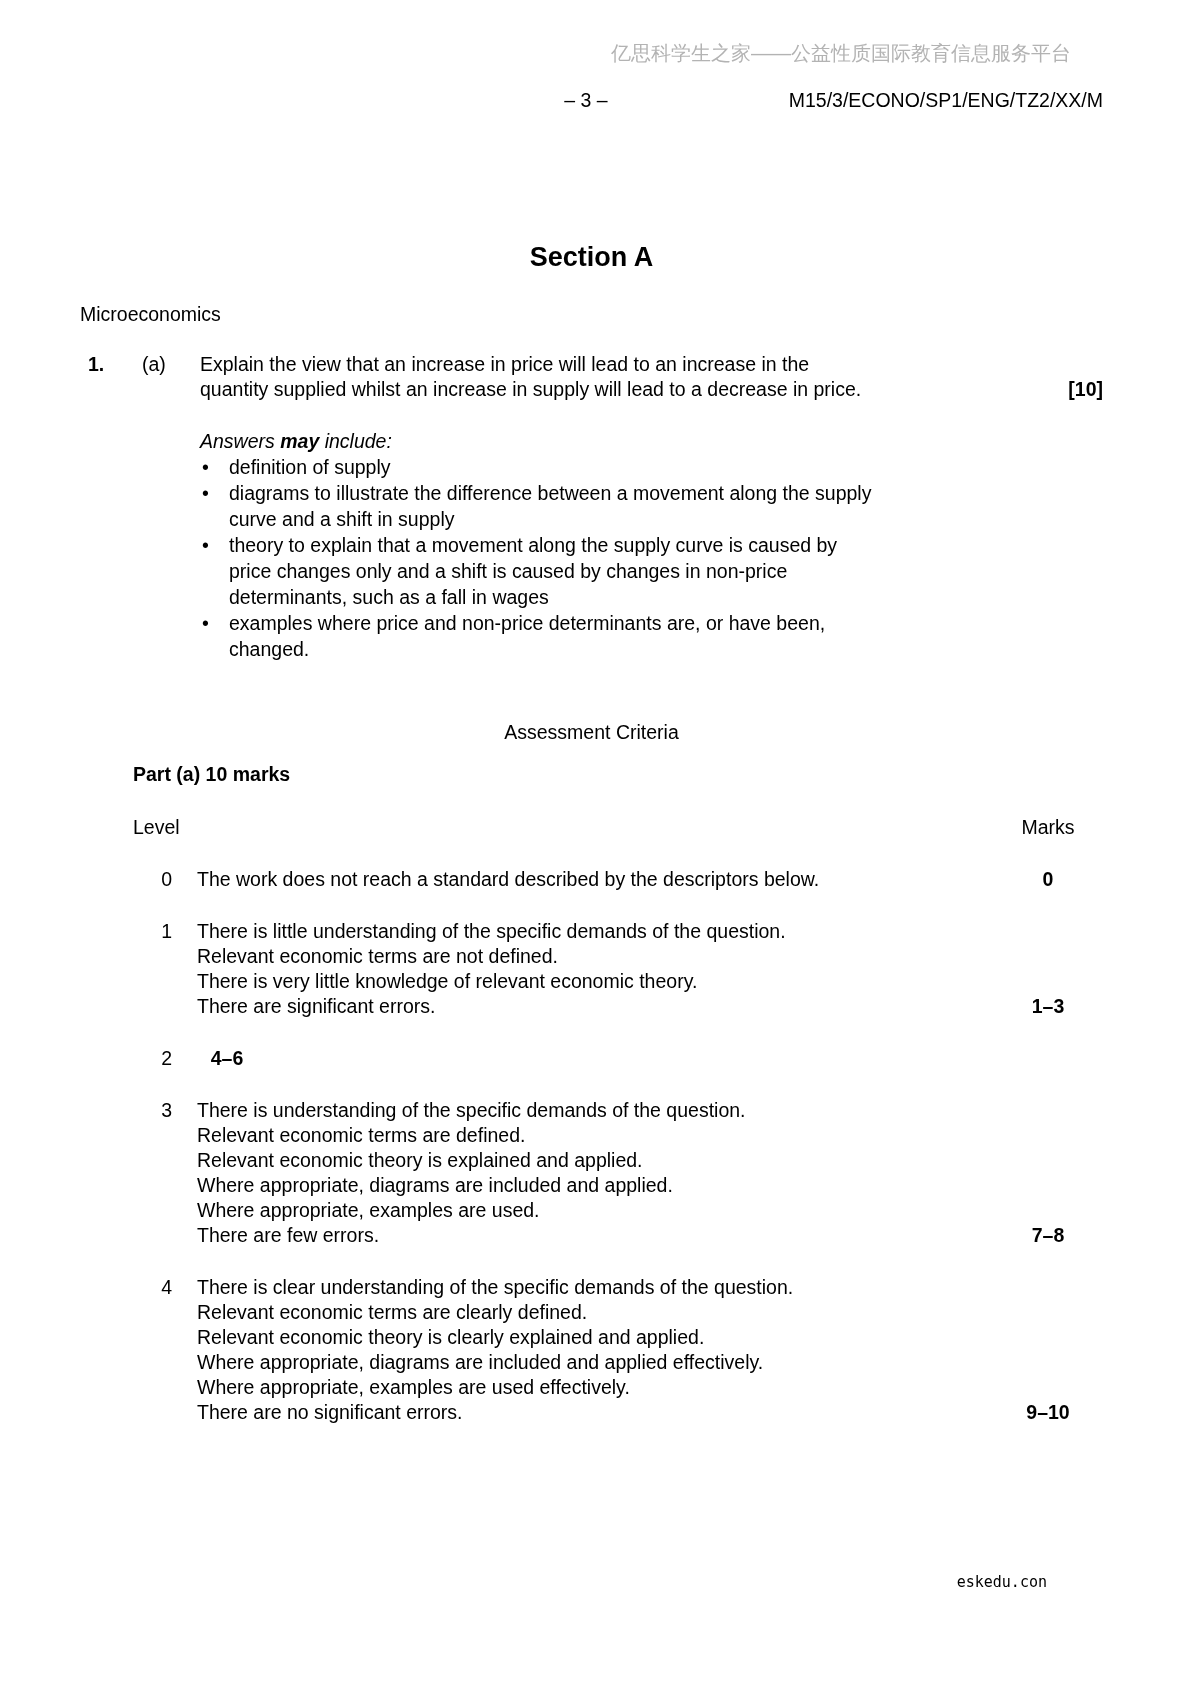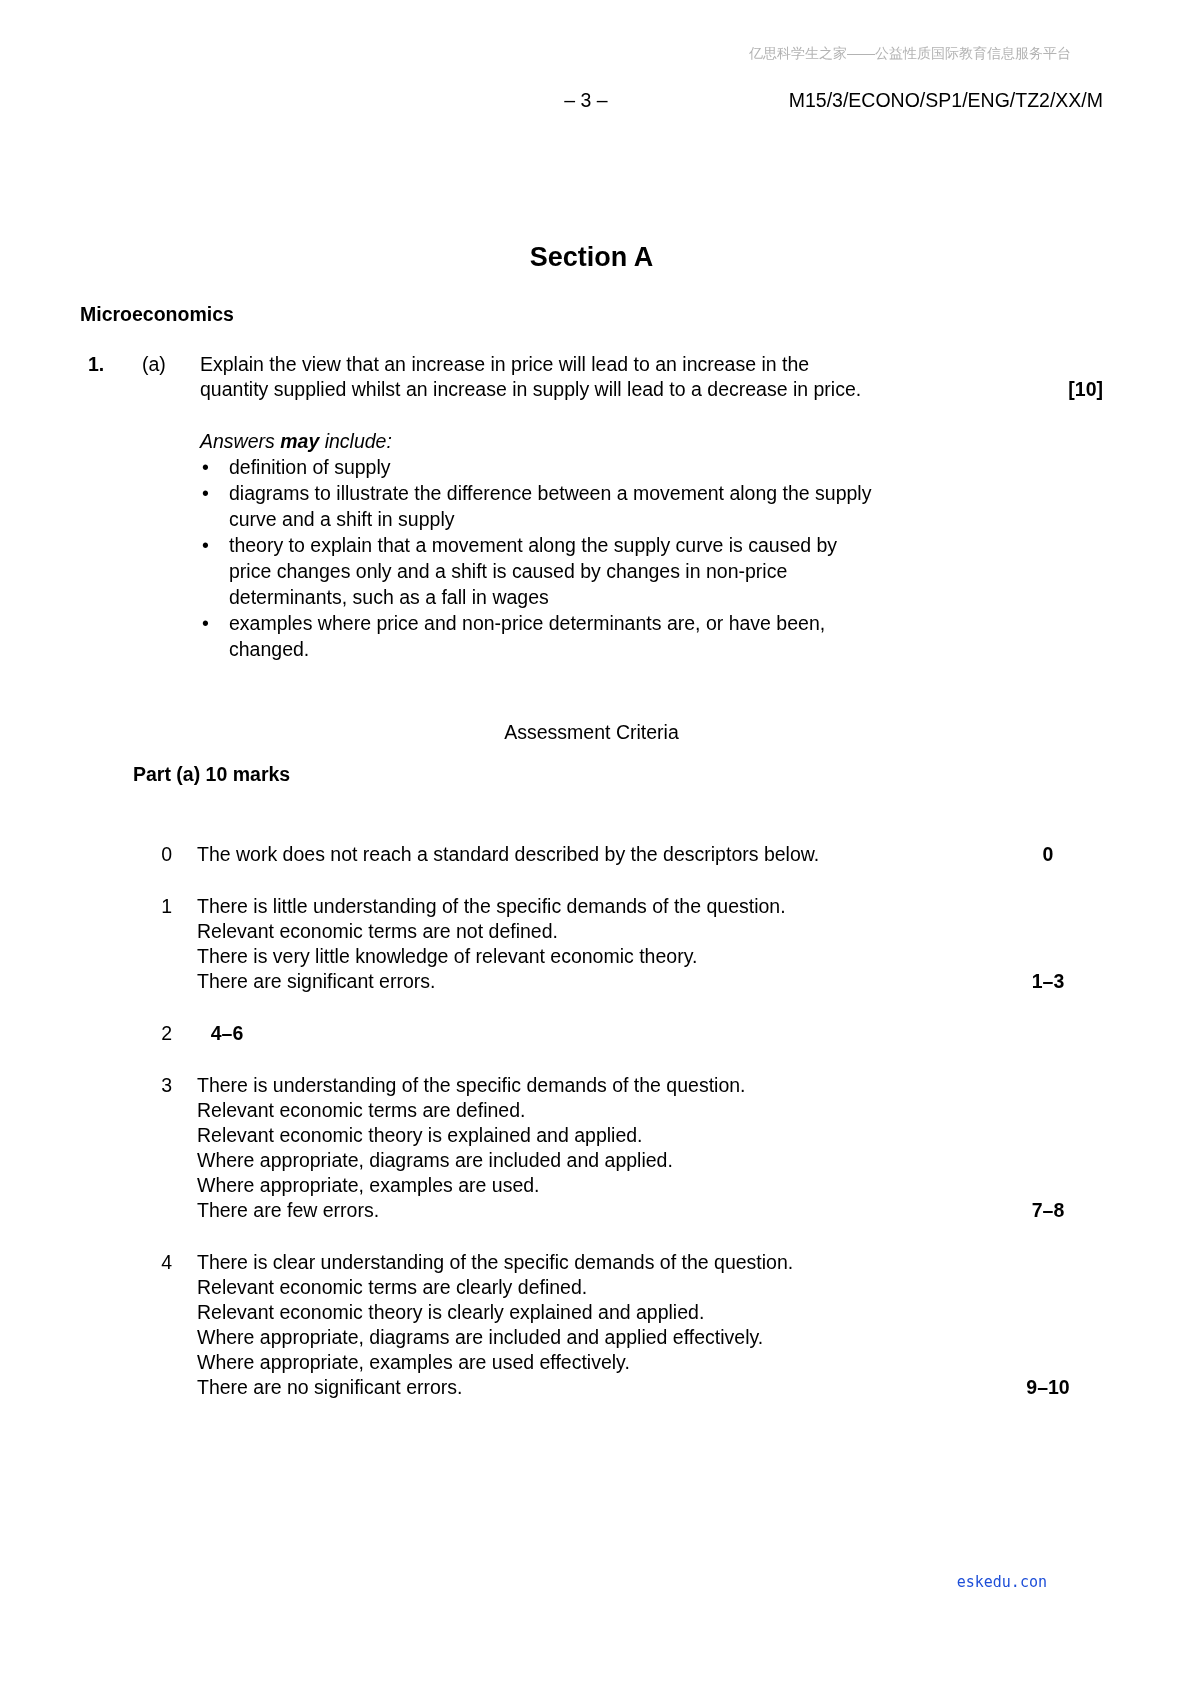--- a/index.html
+++ b/index.html
@@ -13,42 +13,42 @@
     font-size: 19.5px;
     line-height: 25px;
     color: #000000;
     overflow: hidden;
   }
   .pre { white-space: pre-wrap; }
 
   
   .cjk-watermark {
     position: absolute; top: 41px; left: 0; width: 1071px;
-    text-align: right; font-size: 14px; color: #b3b3b3;
+    text-align: right; font-size: 20px; color: #b3b3b3;
   }
   .page-num {
     position: absolute; top: 88px; left: 540px; width: 92px;
     text-align: center;
   }
   .doc-code {
     position: absolute; top: 88px; right: 88px;
   }
 
   
   .instructions {
     position: absolute; top: 170px; left: 80px; width: 1023px;
     font-weight: bold;
   }
   .section-title {
     position: absolute; top: 245px; left: 80px; width: 1023px;
     text-align: center; font-weight: bold; font-size: 27px;
   }
   .topic-title {
     position: absolute; top: 302px; left: 80px;
-    font-weight: bold;
+    font-weight: normal;
   }
 
   
   .question { position: absolute; top: 352px; left: 80px; width: 1023px; }
   .q-num  { position: absolute; left: 8px; top: 0; font-weight: bold; }
   .q-part { position: absolute; left: 62px; top: 0; }
   .q-text { margin-left: 120px; }
   .q-marks { position: absolute; right: 0; top: 25px; font-weight: bold; }
 
   
@@ -81,21 +81,21 @@
   .desc-cell { margin-left: 25px; flex: 1; }
   .marks-cell {
     width: 110px; flex: none; text-align: center;
     font-weight: bold; align-self: flex-end;
   }
 
   
   .footer-mark {
     position: absolute; top: 1570px; right: 144px;
     font-family: "DejaVu Sans Mono", monospace;
-    font-size: 15px; color: #1d4ed8;
+    font-size: 15px; color: #000000;
   }
 </style>
 </head>
 <body>
 
 <div class="sheet">
 
   <div class="cjk-watermark">亿思科学生之家——公益性质国际教育信息服务平台</div>
   <div class="page-num">– 3 –</div>
   <div class="doc-code">M15/3/ECONO/SP1/ENG/TZ2/XX/M</div>
@@ -125,20 +125,25 @@
 determinants, such as a fall in wages</li>
       <li class="pre">examples where price and non-price determinants are, or have been,
 changed.</li>
     </ul>
   </div>
 
   <div class="criteria-heading">Assessment Criteria</div>
   <div class="part-heading">Part (a) 10 marks</div>
 
   <div class="criteria-table">
+    <div class="crit-header">
+      <div class="hdr-level">Level</div>
+      <div class="spacer"></div>
+      <div class="hdr-marks">Marks</div>
+    </div>
 
     <div class="crit-row">
       <div class="lvl-cell">0</div>
       <div class="desc-cell pre">The work does not reach a standard described by the descriptors below.</div>
       <div class="marks-cell">0</div>
     </div>
 
     <div class="crit-row">
       <div class="lvl-cell">1</div>
       <div class="desc-cell pre">There is little understanding of the specific demands of the question.

